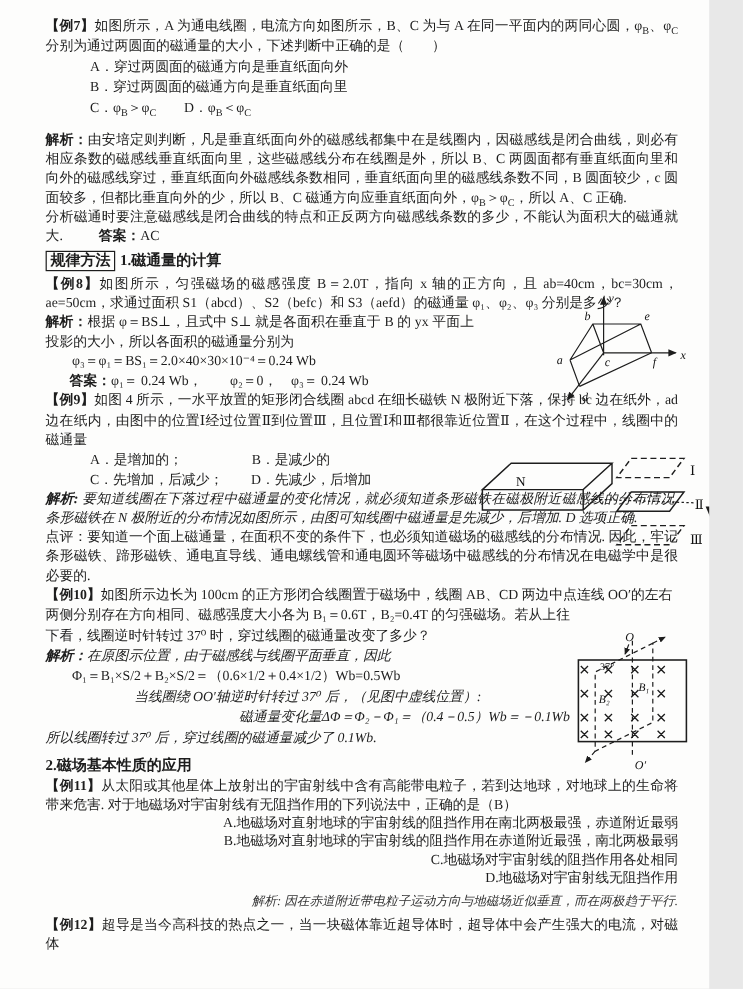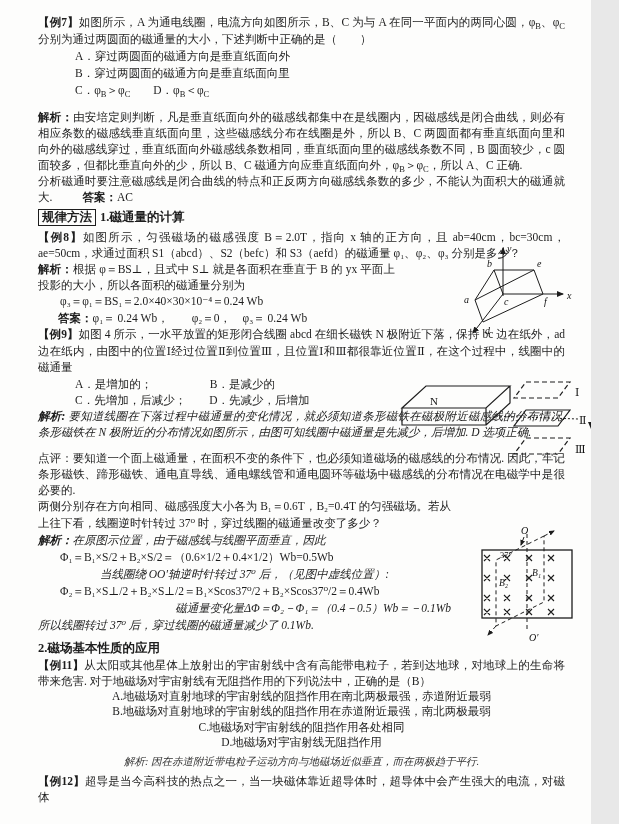--- a/index.html
+++ b/index.html
@@ -4,37 +4,37 @@
 <style>
   html,body{margin:0;padding:0;background:#e8e8e8;}
   .page{
     width:591px;height:824px;position:relative;background:#fdfdfc;
     font-family:"Liberation Serif","DejaVu Serif",serif;
     color:#1d1d1d;overflow:hidden;box-sizing:border-box;
     padding:14px 26px 0 38px;font-size:11.5px;
   }
   p{margin:0;text-align:justify;}
   .lh155{line-height:15.5px}.lh16{line-height:16px}.lh165{line-height:16.5px}.lh17{line-height:17px}
-  .mt2{margin-top:4px}.mt3{margin-top:3px}.mt4{margin-top:10px}.mt6{margin-top:6px}.mt10{margin-top:10px}
+  .mt2{margin-top:4px}.mt3{margin-top:3px}.mt4{margin-top:10px}.mt6{margin-top:6px}.mt10{}
   .opt{padding-left:37px;text-align:left}
-  .optflat{padding-left:0;text-align:center}
+  .optflat{padding-left:0;text-align:right}
   .formula{padding-left:22px;text-align:left;white-space:nowrap}
   .ind20{padding-left:20px;text-align:left}
   b.lbl{font-weight:bold}
   sub{font-size:8.5px;line-height:0}
   .kai{font-style:italic}
   .small-jiexi{font-size:10.5px;color:#333;font-style:italic;line-height:15px}
   .methodbox{
     display:inline-block;border:1.5px solid #1d1d1d;padding:0 3px;
     font-weight:bold;font-size:12.5px;line-height:15px;margin-right:4px;
   }
   .secttl{font-weight:bold;font-size:12.5px}
   .mr195{}
   .mr170{margin-right:170px}
-  .mr125{margin-right:114px}
+  .mr125{margin-right:90px}
   .ansgap{margin-left:30px;font-weight:bold}
   .fig{position:absolute;}
   .figlabel text{font-family:"Liberation Serif","DejaVu Serif",serif;font-style:italic;fill:#111}
   #fig8{left:458px;top:238px}
   #fig9{left:394px;top:378px}
   #fig10{left:474px;top:524px}
 </style>
 </head>
 <body>
 
@@ -55,36 +55,36 @@
   <p class="formula lh165">φ₃＝φ₁＝BS₁＝2.0×40×30×10⁻⁴＝0.24 Wb</p>
   <p class="ind20 lh165"><b class="lbl">答案：</b><span>φ₁＝ 0.24 Wb，　　φ₂＝0，　φ₃＝ 0.24 Wb</span></p>
 
   <p class="lh165"><b class="lbl">【例9】</b><span>如图 4 所示，一水平放置的矩形闭合线圈 abcd 在细长磁铁 N 极附近下落，保持 bc 边在纸外，ad 边在纸内，由图中的位置Ⅰ经过位置Ⅱ到位置Ⅲ，且位置Ⅰ和Ⅲ都很靠近位置Ⅱ，在这个过程中，线圈中的磁通量</span></p>
   <p class="opt lh16">A．是增加的；　　　　　B．是减少的</p>
   <p class="opt lh16">C．先增加，后减少；　　D．先减少，后增加</p>
   <p class="lh16 mr195 kai"><b class="lbl">解析:</b> <span>要知道线圈在下落过程中磁通量的变化情况，就必须知道条形磁铁在磁极附近磁感线的分布情况. 条形磁铁在 N 极附近的分布情况如图所示，由图可知线圈中磁通量是先减少，后增加. D 选项正确.</span></p>
 
   <p class="lh16 mt10"><span>点评：</span><span>要知道一个面上磁通量，在面积不变的条件下，也必须知道磁场的磁感线的分布情况. 因此，牢记条形磁铁、蹄形磁铁、通电直导线、通电螺线管和通电圆环等磁场中磁感线的分布情况在电磁学中是很必要的.</span></p>
 
+  <p class="lh17"><b class="lbl">【例10】</b><span>如图所示边长为 100cm 的正方形闭合线圈置于磁场中，线圈 AB、CD 两边中点连线 OO′的左右</span></p>
   <p class="lh17 mr125">两侧分别存在方向相同、磁感强度大小各为 B₁＝0.6T，B₂=0.4T 的匀强磁场。若从上往下看，线圈逆时针转过 37⁰ 时，穿过线圈的磁通量改变了多少？</p>
   <p class="lh17 mr125 kai"><b class="lbl">解析：</b><span>在原图示位置，由于磁感线与线圈平面垂直，因此</span></p>
   <p class="formula lh17">Φ₁＝B₁×S/2＋B₂×S/2＝（0.6×1/2＋0.4×1/2）Wb=0.5Wb</p>
   <p class="lh17 mr125 kai" style="text-align:center">当线圈绕 OO′轴逆时针转过 37⁰ 后，（见图中虚线位置）:</p>
-  <p class="formula lh17">Φ₂＝B₁×S⊥/2＋B₂×S⊥/2＝B₁×Scos37⁰/2＋B₂×Scos37⁰/2＝0.4Wb</p>
   <p class="lh17 mr125 kai" style="text-align:right">磁通量变化量ΔΦ＝Φ₂－Φ₁＝（0.4－0.5）Wb＝－0.1Wb</p>
   <p class="lh17 mr125 kai" style="text-align:left">所以线圈转过 37⁰ 后，穿过线圈的磁通量减少了 0.1Wb.</p>
 
   <p class="secttl lh17 mt6" style="text-align:left">2.磁场基本性质的应用</p>
 
   <p class="lh16"><b class="lbl">【例11】</b><span>从太阳或其他星体上放射出的宇宙射线中含有高能带电粒子，若到达地球，对地球上的生命将带来危害. 对于地磁场对宇宙射线有无阻挡作用的下列说法中，正确的是（B）</span></p>
   <p class="optflat lh155">A.地磁场对直射地球的宇宙射线的阻挡作用在南北两极最强，赤道附近最弱</p>
   <p class="optflat lh155">B.地磁场对直射地球的宇宙射线的阻挡作用在赤道附近最强，南北两极最弱</p>
   <p class="optflat lh155">C.地磁场对宇宙射线的阻挡作用各处相同</p>
   <p class="optflat lh155">D.地磁场对宇宙射线无阻挡作用</p>
-  <p class="small-jiexi mt3" style="text-align:center"><span>解析:</span> <span>因在赤道附近带电粒子运动方向与地磁场近似垂直，而在两极趋于平行.</span></p>
+  <p class="small-jiexi mt3" style="text-align:right"><span>解析:</span> <span>因在赤道附近带电粒子运动方向与地磁场近似垂直，而在两极趋于平行.</span></p>
 
   <p class="lh16 mt2"><b class="lbl">【例12】</b><span>超导是当今高科技的热点之一，当一块磁体靠近超导体时，超导体中会产生强大的电流，对磁体</span></p>
 
   <svg id="fig8" class="fig" width="155" height="105" viewBox="0 0 155 105">
     <defs>
       <marker id="ah1" markerWidth="8" markerHeight="8" refX="6" refY="3" orient="auto">
         <path d="M0,0 L7,3 L0,6 Z" fill="#1d1d1d"></path>
       </marker>
     </defs>
     <g stroke="#1d1d1d" stroke-width="1" fill="none">

